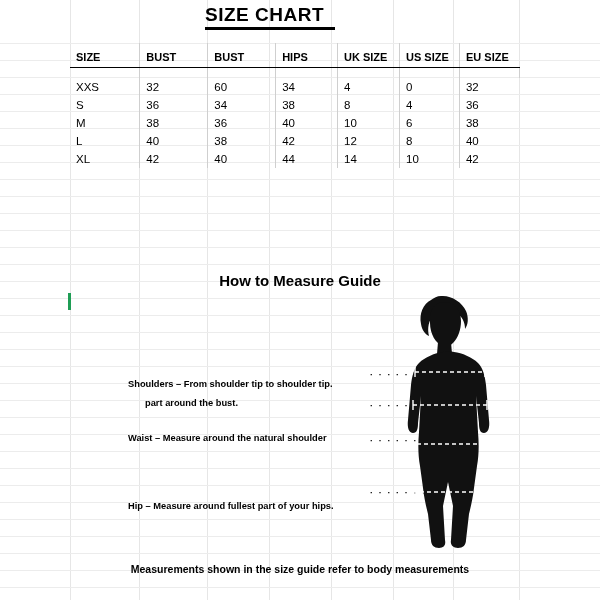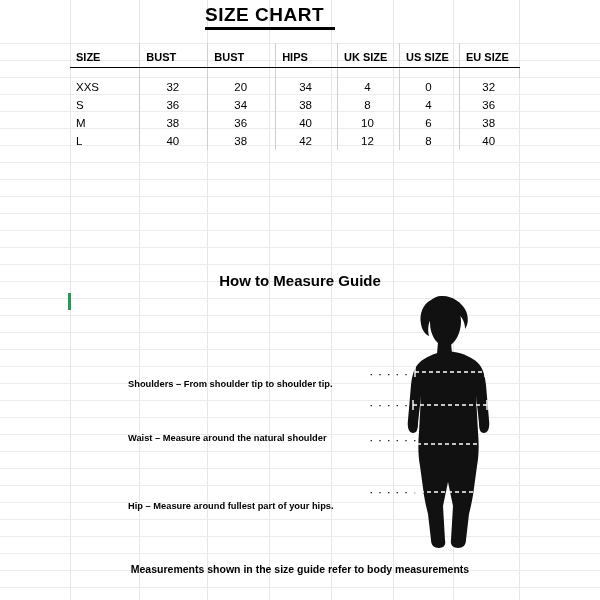--- a/index.html
+++ b/index.html
@@ -74,21 +74,21 @@
   }
   table.size-chart th:last-child { border-right: none; }
   table.size-chart td {
     padding: 2px 8px 2px 6px;
     height: 17px;
     border-right: 1px solid #cfcfcf;
     line-height: 14px;
   }
   table.size-chart td:last-child { border-right: none; }
   table.size-chart td.lbl { text-align: left; }
-  table.size-chart td.num { text-align: center; }
+  table.size-chart td.num { text-align: left; }
   table.size-chart tr.spacer td { height: 10px; border-right: 1px solid #cfcfcf; }
 
   
   .guide-title {
     position: absolute;
     left: 0; right: 0;
     top: 272px;
     text-align: center;
     font-size: 15px;
     font-weight: bold;
@@ -221,21 +221,21 @@
             <td></td>
             <td></td>
             <td></td>
             <td></td>
             <td></td>
             <td></td>
         </tr>
         <tr>
           <td class="lbl">XXS</td>
           <td class="num">32</td>
-          <td class="num">20</td>
+          <td class="num">60</td>
           <td class="num">34</td>
           <td class="num">4</td>
           <td class="num">0</td>
           <td class="num">32</td>
         </tr>
         <tr>
           <td class="lbl">S</td>
           <td class="num">36</td>
           <td class="num">34</td>
           <td class="num">38</td>
@@ -254,31 +254,41 @@
         </tr>
         <tr>
           <td class="lbl">L</td>
           <td class="num">40</td>
           <td class="num">38</td>
           <td class="num">42</td>
           <td class="num">12</td>
           <td class="num">8</td>
           <td class="num">40</td>
         </tr>
+        <tr>
+          <td class="lbl">XL</td>
+          <td class="num">42</td>
+          <td class="num">40</td>
+          <td class="num">44</td>
+          <td class="num">14</td>
+          <td class="num">10</td>
+          <td class="num">42</td>
+        </tr>
       </tbody>
     </table>
   </div>
 
   <div class="guide-title">How to Measure Guide</div>
 
   <div class="callouts">
     <div class="callout c1">
       <span>Shoulders – From shoulder tip to shoulder tip.</span>
     </div>
     <div class="callout c2">
+      <span class="ln2">part around the bust.</span>
     </div>
     <div class="callout c3">
       <span>Waist – Measure around the natural shoulder</span>
     </div>
     <div class="callout c4">
       <span>Hip – Measure around fullest part of your hips.</span>
     </div>
   </div>
 
   <span class="dots d1">· · · · · · · ·</span>

